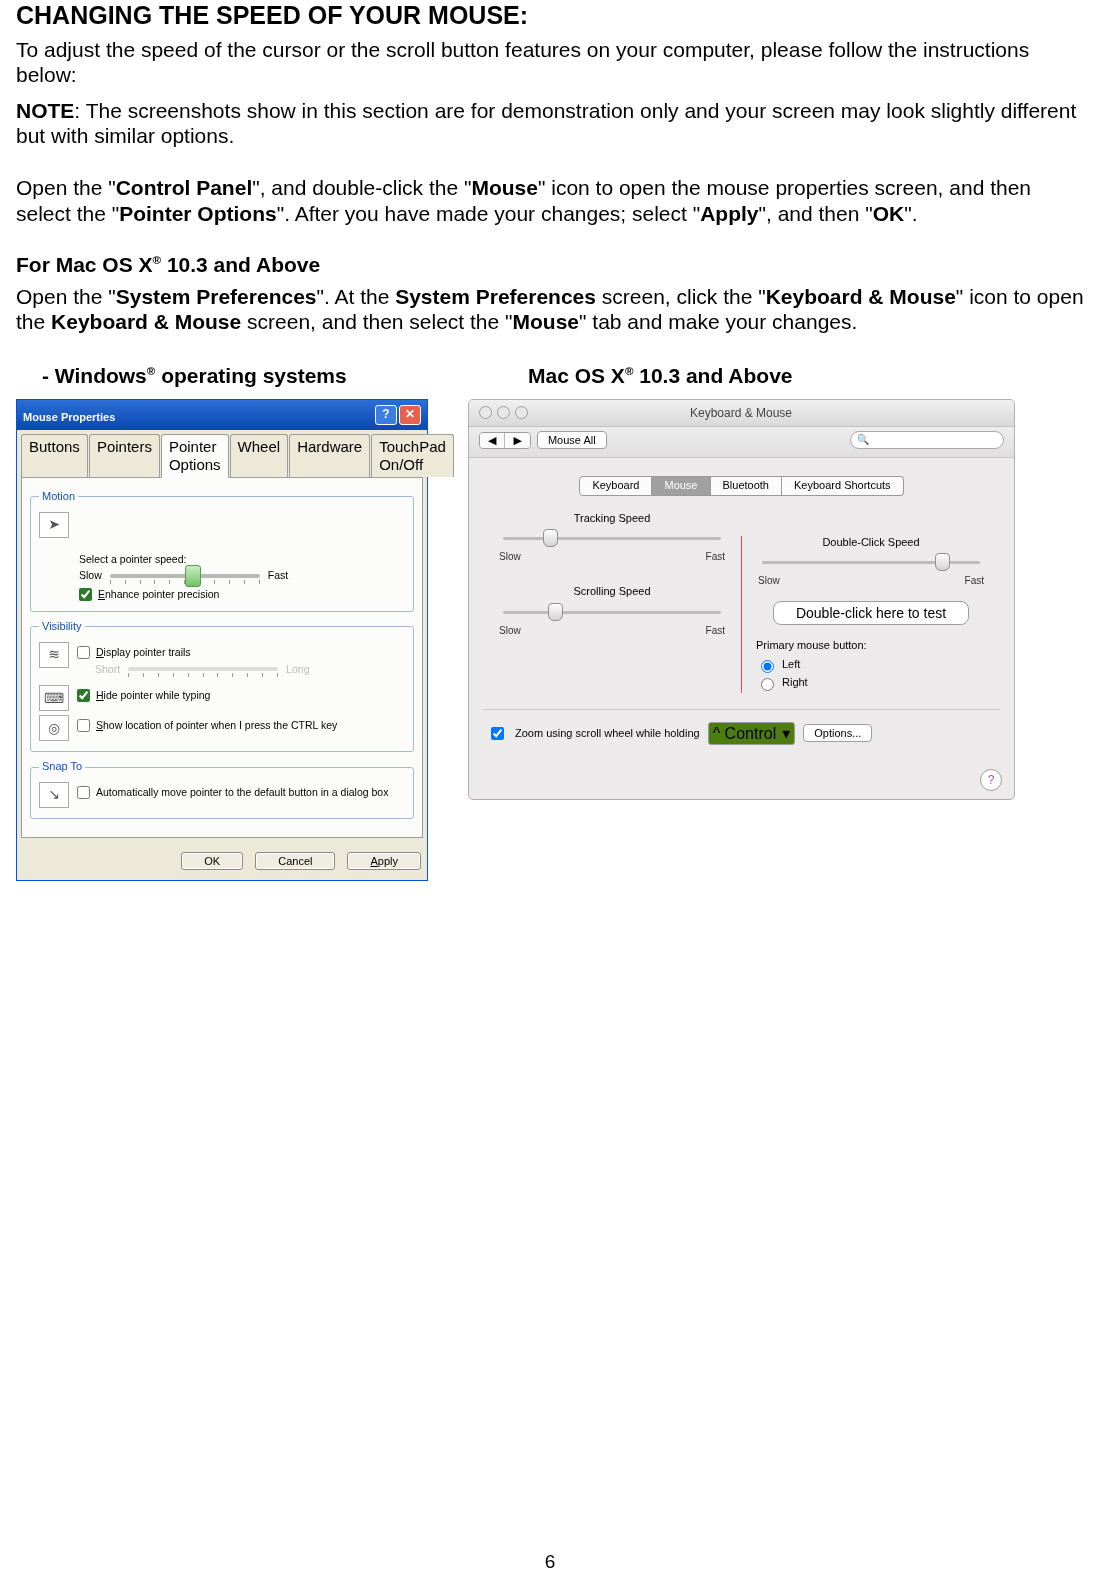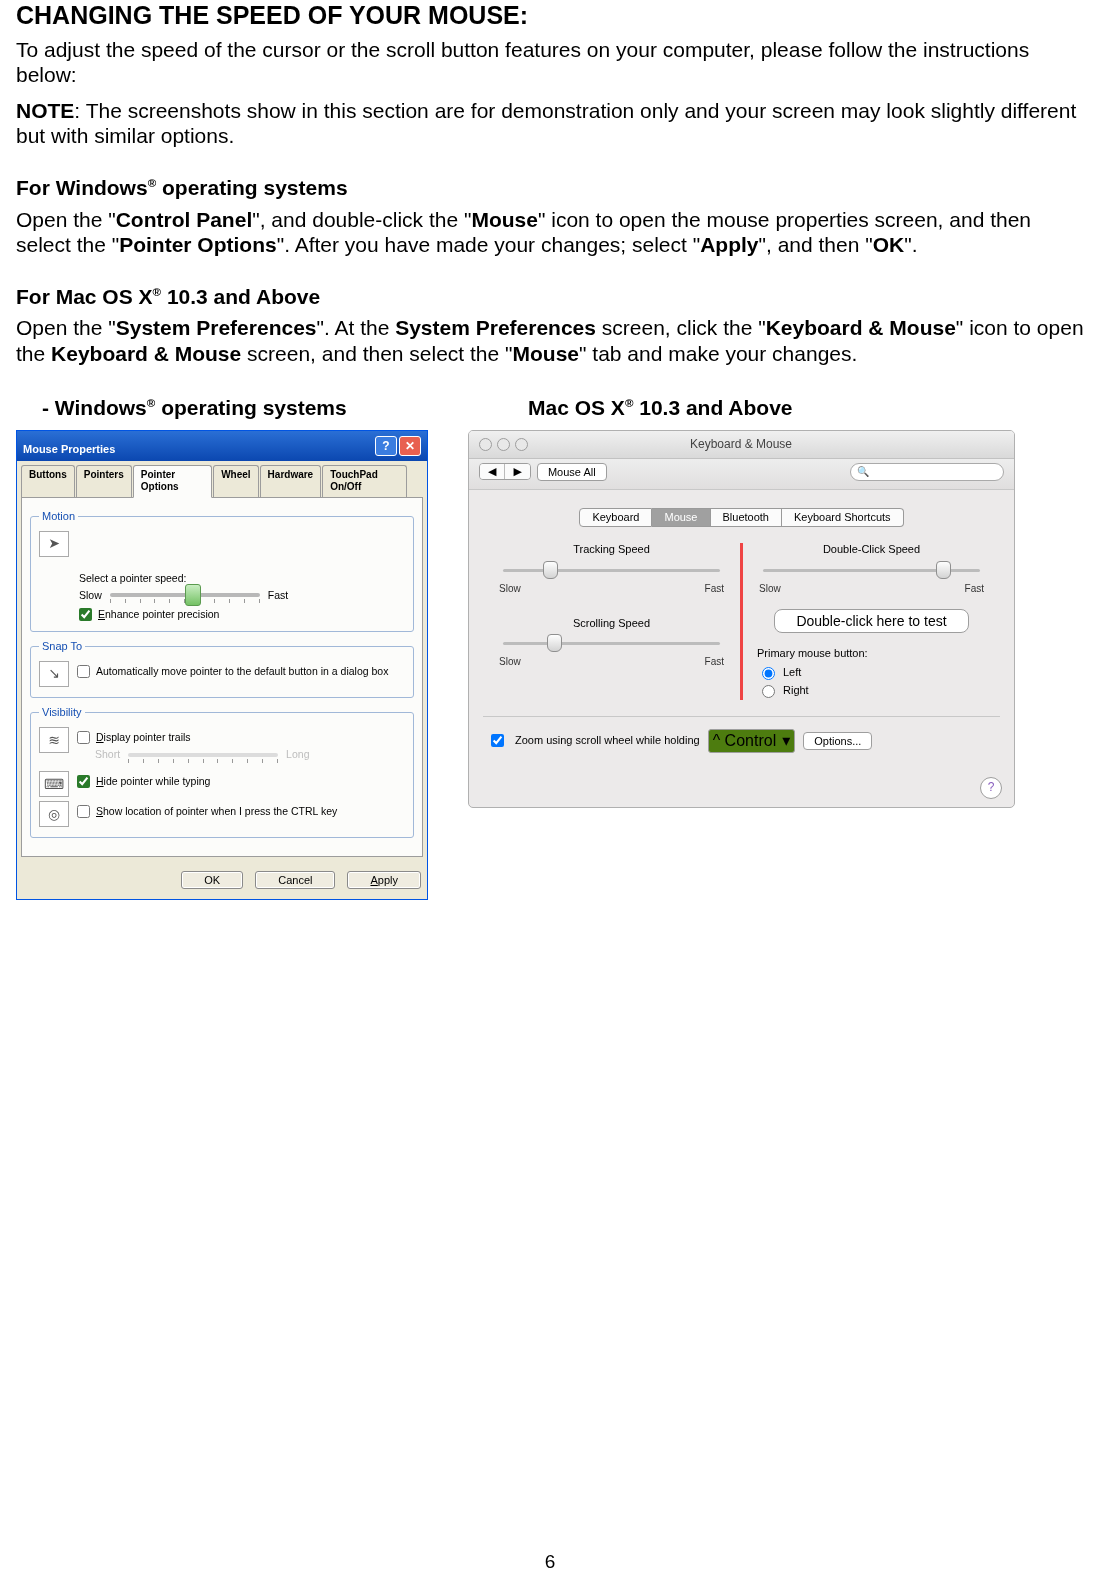--- a/index.html
+++ b/index.html
@@ -12,21 +12,21 @@
   b{font-weight:bold;}
   .cols{display:flex;gap:40px;margin-top:28px;align-items:flex-start;}
   .colh{font-weight:bold;font-size:21px;margin:0 0 10px 0;}
   
   .winDlg{width:410px;border:1px solid #0054e3;font-size:11px;font-family:Tahoma,Arial,sans-serif;background:#ece9d8;}
   .winTitle{background:linear-gradient(#2a6fd5,#0b47b0);color:#fff;padding:5px 6px;font-weight:bold;display:flex;align-items:flex-end;}
   .winTitle .t{flex:1;}
   .winTitle .hbtn,.winTitle .cbtn{width:20px;height:18px;margin-left:2px;border:1px solid #fff;border-radius:3px;display:flex;align-items:center;justify-content:center;font-size:12px;font-weight:bold;}
   .winTitle .hbtn{background:#3b7de0;color:#fff;}
   .winTitle .cbtn{background:#e86050;color:#fff;}
-  .tabs{display:flex;padding:4px 19px 0 4px;background:#ece9d8;font-size:10px;font-weight:bold;}
+  .tabs{display:flex;padding:4px 19px 0 4px;background:#ece9d8;font-size:15px;}
   .tab{border:1px solid #9c9c9c;border-bottom:none;padding:3px 7px;background:#ece9d8;margin-right:1px;border-radius:3px 3px 0 0;position:relative;}
   .tab.active{background:#fcfcfa;border-color:#9c9c9c;z-index:2;border-bottom:1px solid #fcfcfa;margin-bottom:-1px;}
   .tabBody{margin:0 4px 4px 4px;border:1px solid #9c9c9c;background:#fcfcfa;padding:6px 8px 10px 8px;}
   fieldset{border:1px solid #a1b8d8;margin:6px 0 8px 0;padding:8px 8px 10px 8px;border-radius:3px;}
   legend{color:#1650b3;padding:0 3px;}
   .sliderRow{display:flex;align-items:center;gap:8px;margin:4px 0 6px 34px;font-size:10.5px;}
   .sliderTrack{flex:0 0 150px;height:4px;background:#b8b8b8;border-radius:2px;position:relative;}
   .ticks{position:absolute;left:0;right:0;top:6px;display:flex;justify-content:space-between;}
   .ticks span{width:1px;height:4px;background:#999;}
   .thumb{position:absolute;top:-9px;width:14px;height:20px;background:linear-gradient(#c9eec2,#74c164);border:1px solid #5a9a4e;border-radius:3px;}
@@ -51,21 +51,21 @@
   .macSearch{margin-left:auto;border:1px solid #aaa;border-radius:10px;height:16px;width:140px;display:flex;align-items:center;padding:0 6px;color:#888;background:#fff;}
   .macBody{background:#eceaea;padding:14px 14px 18px 14px;}
   .macTabs{display:flex;justify-content:center;margin:4px auto 16px auto;}
   .macTabs .mt{border:1px solid #9a9a9a;padding:2px 12px;background:#fbfbfb;font-size:11px;}
   .macTabs .mt:first-child{border-radius:4px 0 0 4px;}
   .macTabs .mt:last-child{border-radius:0 4px 4px 0;}
   .macTabs .mt + .mt{border-left:none;}
   .macTabs .mt.active{background:#a0a0a0;color:#fff;}
   .macGrid{display:flex;gap:0;}
   .macCol{flex:1;padding:0 14px;}
-  .macCol + .macCol{border-left:3px solid #ef4444;}
+  .macCol + .macCol{border-left:1px solid #ef4444;margin-top:24px;}
   .macLabel{text-align:center;font-size:11px;margin-bottom:4px;}
   .macSlider{position:relative;height:24px;}
   .macTrack{position:absolute;left:6px;right:6px;top:8px;height:3px;background:#bcbcbc;border-radius:2px;}
   .macThumb{position:absolute;top:0;width:13px;height:16px;background:linear-gradient(#fefefe,#d3d3d3);border:1px solid #8f8f8f;border-radius:4px 4px 6px 6px;}
   .macMinMax{display:flex;justify-content:space-between;font-size:10px;color:#333;margin-top:-2px;padding:0 2px;}
   .macTest{border:1px solid #9e9e9e;border-radius:8px;background:#fff;padding:3px 8px;font-size:14px;margin:14px auto 0 auto;display:block;width:85%;}
   .macRadio{margin:14px 0 0 0;font-size:11px;}
   .macRadio div{display:flex;align-items:center;gap:5px;margin:2px 0;}
   .macZoom{border-top:1px solid #c8c8c8;margin-top:16px;padding:12px 4px 0 4px;display:flex;align-items:center;gap:8px;font-size:11px;}
   .macSelect{border:1px solid #9e9e9e;border-radius:3px;background:#4d7c0f;padding:1px 4px;font-size:16px;display:inline-flex;align-items:center;gap:6px;}
@@ -80,23 +80,20 @@
 
   <h1 class="title">CHANGING THE SPEED OF YOUR MOUSE:</h1>
 
   <p>To adjust the speed of the cursor or the scroll button features on your computer, please follow the instructions below:</p>
 
   <p>
     <b>NOTE</b><span>: The screenshots show in this section are for demonstration only and your screen may look slightly different but with similar options.</span>
   </p>
 
   <div class="section">
-    <p class="subh">
-      <span>For Windows</span><sup>®</sup><span> operating systems</span>
-    </p>
     <p>
       <span>Open the "</span><b>Control Panel</b><span>", and double-click the "</span><b>Mouse</b><span>" icon to open the mouse properties screen, and then select the "</span><b>Pointer Options</b><span>". After you have made your changes; select "</span><b>Apply</b><span>", and then "</span><b>OK</b><span>".</span>
     </p>
   </div>
 
   <div class="section">
     <p class="subh">
       <span>For Mac OS X</span><sup>®</sup><span> 10.3 and Above</span>
     </p>
     <p>
@@ -151,31 +148,20 @@
                       </div>
                     <div class="thumb" style="left:50%;"></div>
                   </div>
                   <span>Fast</span>
                 </div>
                 <label class="chk" style="margin-left:0;">
                   <input type="checkbox" checked="" style="">
                   <span class="chkLbl"><u>E</u>nhance pointer precision</span>
                 </label>
               </div>
-            </div>
-          </fieldset>
-
-          <fieldset>
-            <legend>Snap To</legend>
-            <div class="snapRow">
-              <span class="iconBox">↘</span>
-              <label class="chk" style="margin-left:0;">
-                <input type="checkbox" style="">
-                <span class="chkLbl">Automatically move pointer to the default button in a dialog box</span>
-              </label>
             </div>
           </fieldset>
 
           <fieldset>
             <legend>Visibility</legend>
 
             <div class="snapRow" style="margin-bottom:2px;">
               <span class="iconBox">≋</span>
               <div style="flex:1;">
                 <label class="chk" style="margin-left:0;">
@@ -214,20 +200,31 @@
 
             <div class="snapRow" style="margin:4px 0 0 0;">
               <span class="iconBox">◎</span>
               <label class="chk" style="margin-left:0;">
                 <input type="checkbox" style="">
                 <span class="chkLbl"><u>S</u>how location of pointer when I press the CTRL key</span>
               </label>
             </div>
           </fieldset>
 
+          <fieldset>
+            <legend>Snap To</legend>
+            <div class="snapRow">
+              <span class="iconBox">↘</span>
+              <label class="chk" style="margin-left:0;">
+                <input type="checkbox" style="">
+                <span class="chkLbl">Automatically move pointer to the default button in a dialog box</span>
+              </label>
+            </div>
+          </fieldset>
+
         </div>
         <div class="bottomBtns">
           <button class="winBtn">OK</button>
           <button class="winBtn">Cancel</button>
           <button class="winBtn"><u>A</u>pply</button>
         </div>
       </div>
     </div>
 
     <div>

